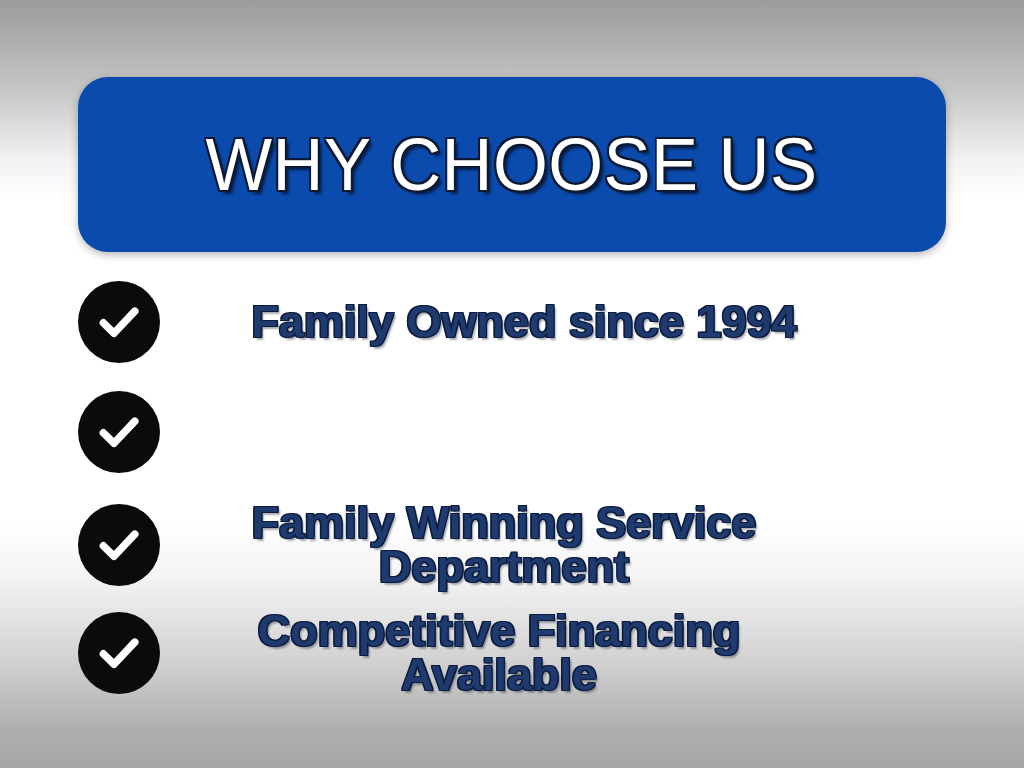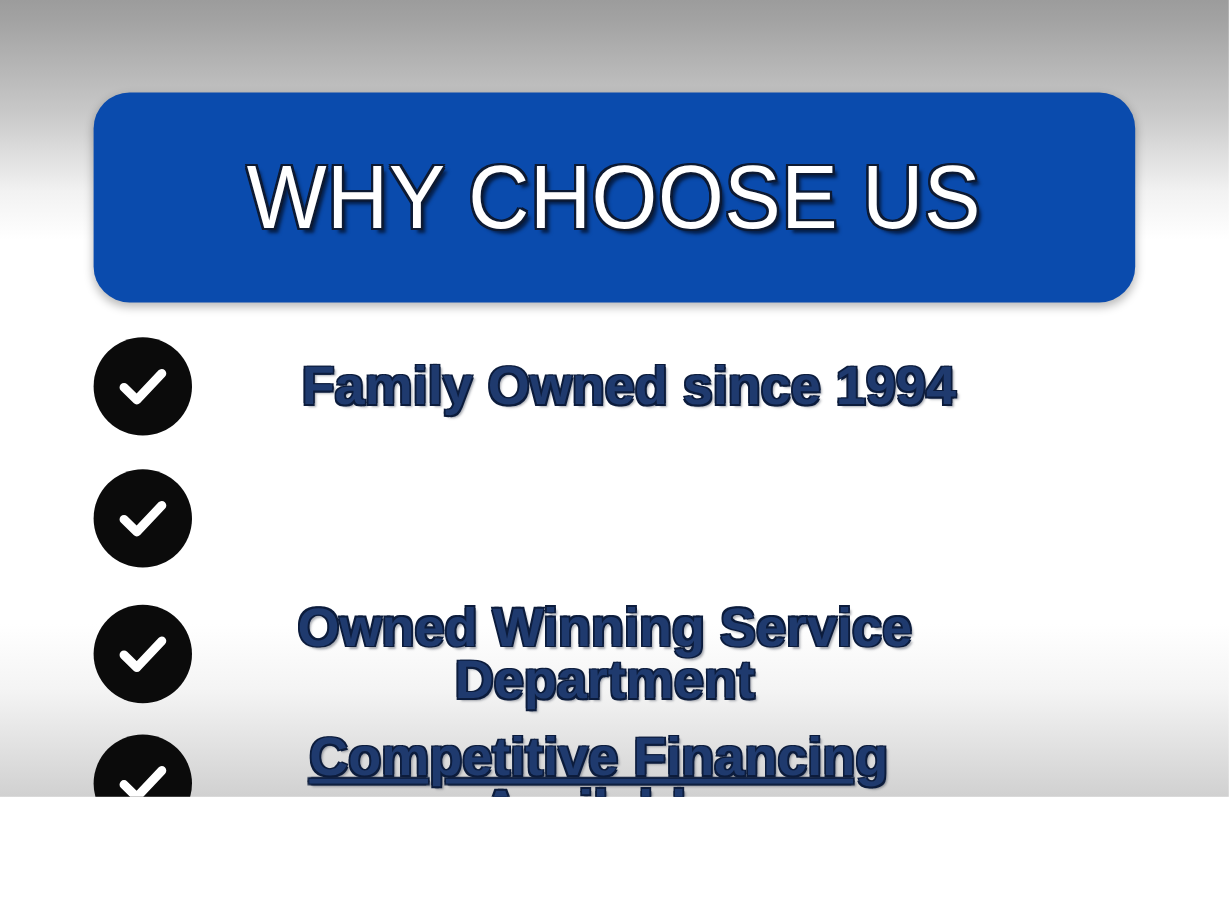--- a/index.html
+++ b/index.html
@@ -9,21 +9,21 @@
   body {
     width: 1024px;
     height: 768px;
     overflow: hidden;
     font-family: "Liberation Sans", sans-serif;
   }
 
   #slide {
     position: relative;
     width: 1024px;
-    height: 664px;
+    height: 768px;
     background: linear-gradient(
       to bottom,
       #9c9c9c 0px,
       #a3a3a3 18px,
       #c9c9c9 95px,
       #f2f2f2 160px,
       #ffffff 200px,
       #ffffff 520px,
       #f4f4f4 575px,
       #d2d2d2 660px,
@@ -124,21 +124,21 @@
   .bullet-row.double .bullet-text { font-size: 45px; }
 
   
   #bullet-row-0 { top: 9px;   }
   #bullet-row-1 { top: 119px; }
   #bullet-row-2 { top: 229px; }
   #bullet-row-3 { top: 337px; }
 
   #bullet-row-1 .bullet-text { width: 640px; }
   #bullet-row-2 .bullet-text { width: 620px; }
-  #bullet-row-3 .bullet-text { width: 610px; text-decoration: underline; }
+  #bullet-row-3 .bullet-text { width: 610px; }
 </style>
 </head>
 <body>
 
 <div id="slide">
 
   <div id="header-banner">
     <div id="header-title">WHY CHOOSE US</div>
   </div>
 
@@ -160,21 +160,21 @@
         </svg>
       </span>
     </div>
 
     <div class="bullet-row double" id="bullet-row-2">
       <span class="check-badge">
         <svg viewBox="0 0 24 24" aria-hidden="true">
           <path d="M4.5 12.4 L9.6 17.4 L19.6 6.8" fill="none" stroke="#ffffff" stroke-width="3.6" stroke-linecap="round" stroke-linejoin="round"></path>
         </svg>
       </span>
-      <span class="bullet-text">Owned Winning Service
+      <span class="bullet-text">Family Winning Service
 Department</span>
     </div>
 
     <div class="bullet-row double" id="bullet-row-3">
       <span class="check-badge">
         <svg viewBox="0 0 24 24" aria-hidden="true">
           <path d="M4.5 12.4 L9.6 17.4 L19.6 6.8" fill="none" stroke="#ffffff" stroke-width="3.6" stroke-linecap="round" stroke-linejoin="round"></path>
         </svg>
       </span>
       <span class="bullet-text">Competitive Financing

